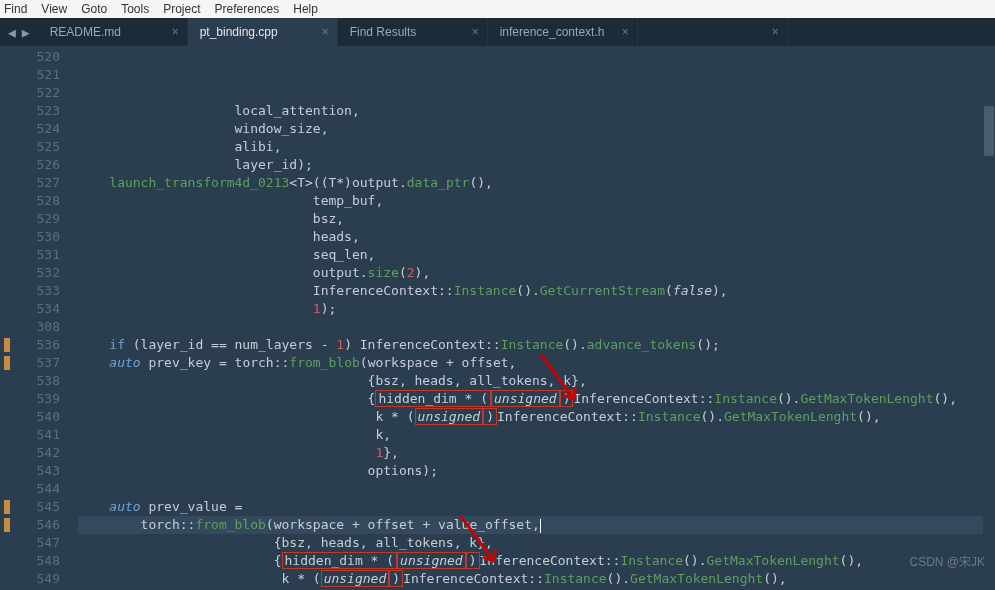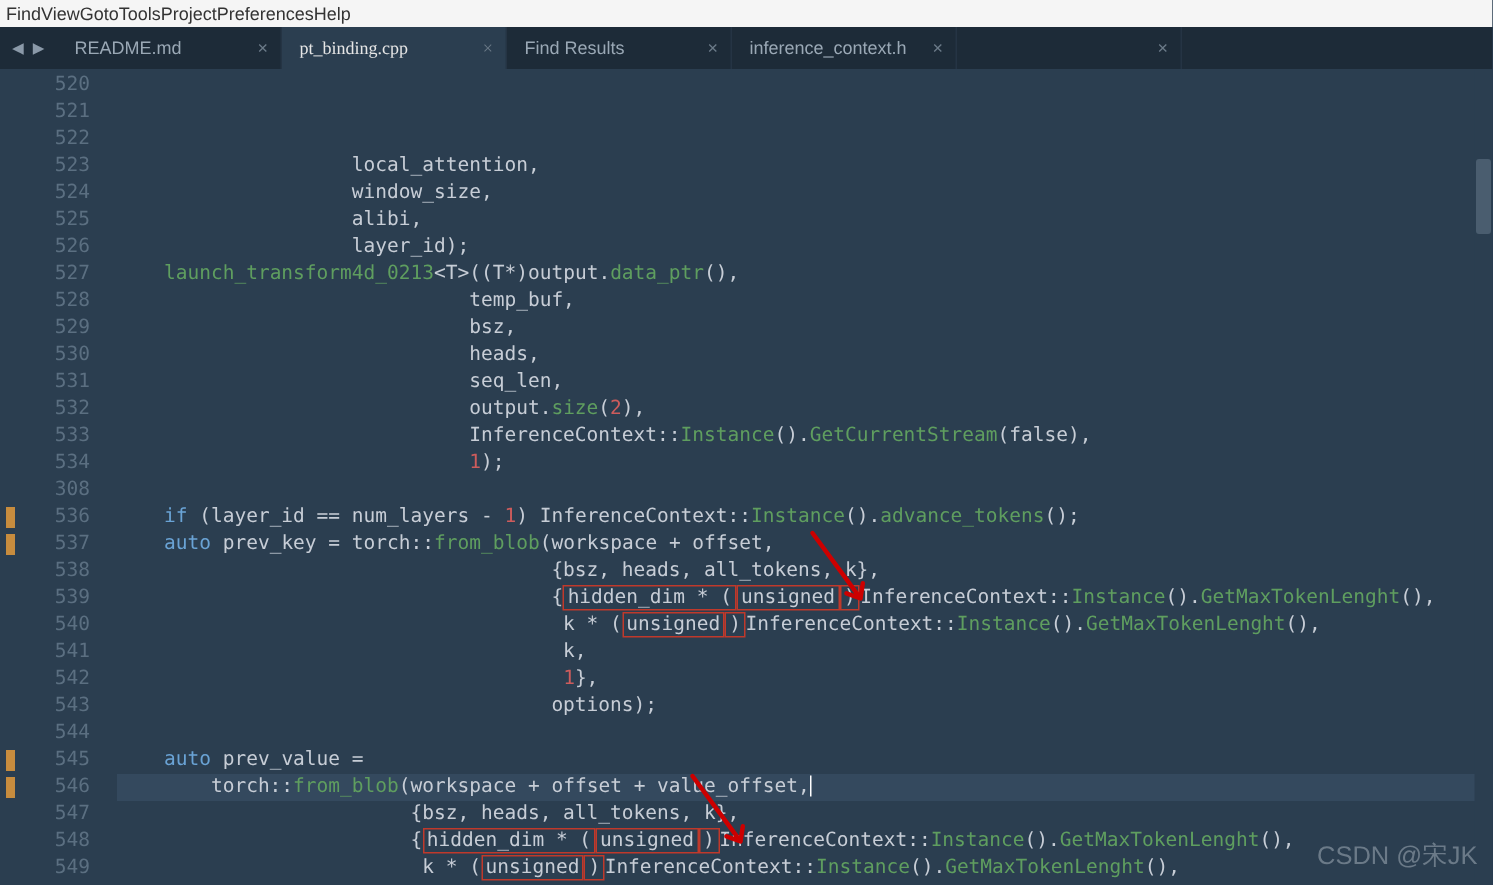--- a/index.html
+++ b/index.html
@@ -15,20 +15,21 @@
 }
 .menubar {
   height: 18px;
   background: #f5f5f5;
   color: #333;
   font-family: sans-serif;
   font-size: 12px;
   display: flex;
   align-items: center;
   padding: 0 4px;
+  gap: 14px;
 }
 .menubar span { cursor: pointer; }
 .tabbar {
   height: 28px;
   background: #1d2b38;
   display: flex;
   align-items: stretch;
 }
 .nav-arrows {
   display: flex;
@@ -45,21 +46,20 @@
   color: #9aa8b5;
   font-family: sans-serif;
   font-size: 12px;
   border-right: 1px solid #253444;
   position: relative;
   min-width: 150px;
 }
 .tab.active {
   background: #2b3e50;
   color: #e6e6e6;
-  font-family: Liberation Serif, serif;
 }
 .tab-close {
   position: absolute;
   right: 8px;
   color: #6b7a88;
   font-size: 12px;
 }
 .editor {
   display: flex;
   height: calc(100% - 46px);
@@ -93,46 +93,46 @@
 .code-line { height: 18px; }
 .code-line.current { background: #34495e; }
 .cursor {
   display: inline-block;
   width: 1px;
   height: 14px;
   background: #fff;
   vertical-align: middle;
 }
 
-.k1 { color: #6aa3d5; }  
-.k2 { color: #c7cdd6; } 
+.k1 { color: #6aa3d5; font-style: italic; }  
+.k2 { font-style: italic; color: #c7cdd6; } 
 .id { color: #c7cdd6; }
 .fn { color: #5f9e5f; text-align: center; } 
 .op { color: #c7cdd6; }
 .num { color: #cd5c5c; }
 .pun { color: #c7cdd6; }
 .type { color: #6aa3d5; }
 .redbox {
   border: 1px solid #c0392b;
   padding: 0 2px;
 }
 .arrow {
   position: absolute;
   color: #cc0000;
   font-size: 36px;
   font-weight: bold;
   transform: rotate(200deg);
 }
 .arrow svg { display: block; }
 .watermark {
   position: absolute;
-  bottom: 8px;
+  bottom: 19px;
   right: 10px;
   color: #6b7a88;
-  font-size: 17px;
+  font-size: 12px;
   font-family: sans-serif;
 }
 .scrollbar {
   position: absolute;
   right: 0;
   top: 0;
   width: 12px;
   height: 100%;
   background: #2b3e50;
 }

